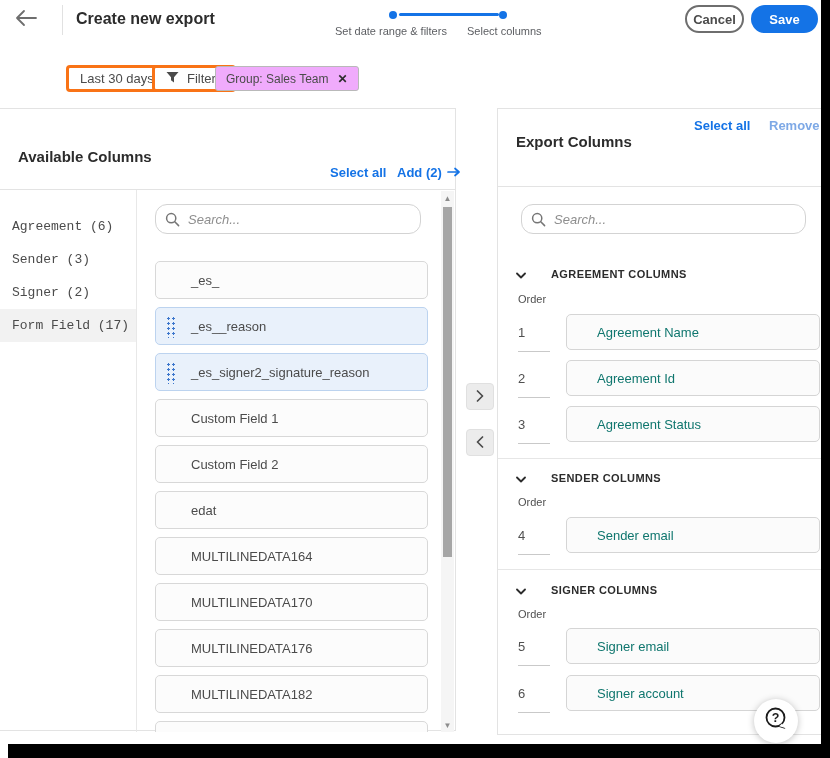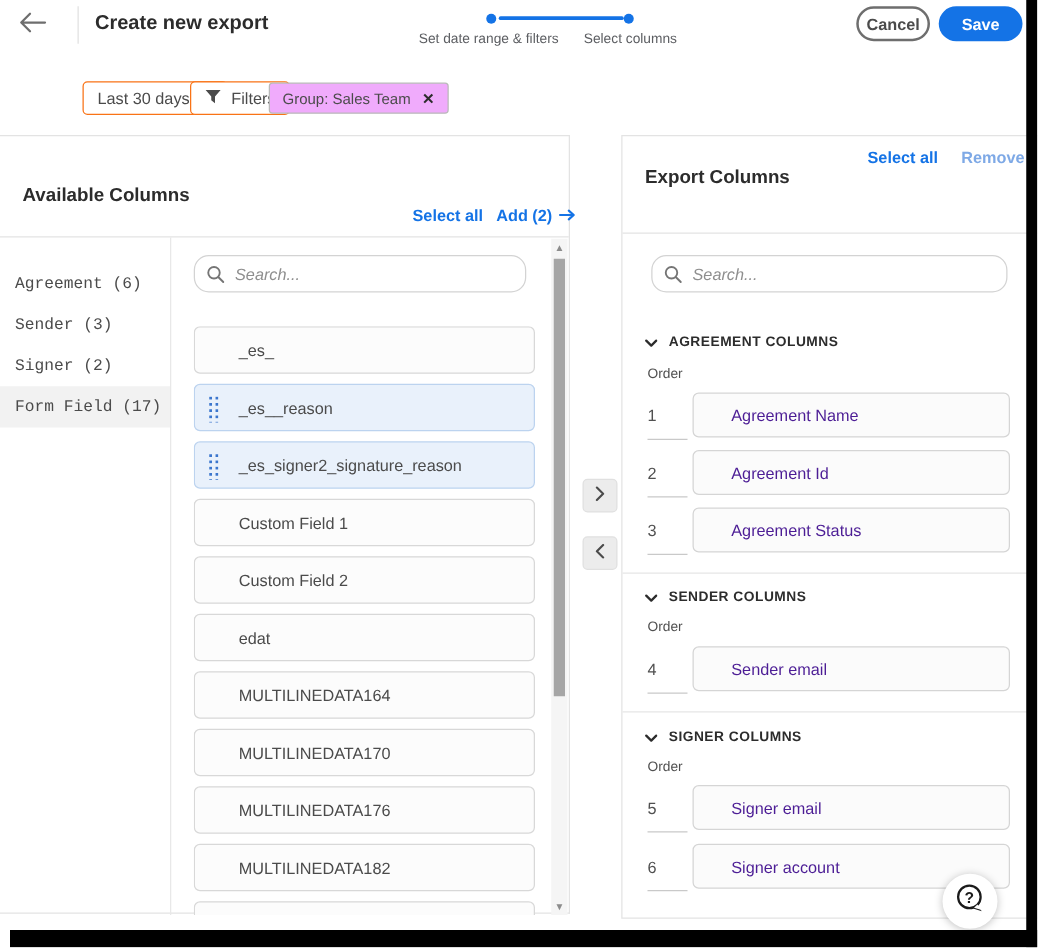--- a/index.html
+++ b/index.html
@@ -21,21 +21,21 @@
   .step-label { position:absolute; top:25px; font-size:11px; color:#5c5e62; white-space:nowrap; }
 
   .btn-cancel { position:absolute; left:685px; top:5px; width:59px; height:28px; border:2px solid #6e6e6e;
     border-radius:15px; background:#fff; font-size:13px; font-weight:bold; color:#4b4b4b;
     display:flex; align-items:center; justify-content:center; cursor:pointer; }
   .btn-save { position:absolute; left:751px; top:5px; width:67px; height:28px; border:none;
     border-radius:15px; background:#1473E6; font-size:13px; font-weight:bold; color:#fff;
     display:flex; align-items:center; justify-content:center; cursor:pointer; }
 
   
-  .chip { position:absolute; top:65px; height:27px; border:1px solid #f97316; border-radius:4px; background:#fff;
+  .chip { position:absolute; top:65px; height:27px; border:3px solid #f97316; border-radius:4px; background:#fff;
     display:flex; align-items:center; gap:8px; padding:0 11px; font-size:13px; color:#4b4b4b; cursor:pointer; }
   .tag { position:absolute; left:215px; top:66px; height:25px; border:1px solid #b9b9b9; border-radius:3px; background:#f0abfc;
     display:flex; align-items:center; gap:9px; padding:0 10px; font-size:12px; color:#4b4b4b; }
   .tag .x { font-size:12px; font-weight:bold; color:#2c2c2c; cursor:pointer; }
 
   
   .panel { position:absolute; background:#fff; border:1px solid #e3e3e3; }
   #left-panel  { left:0; top:108px; width:456px; height:623px; border-left:none; }
   #right-panel { left:497px; top:108px; width:334px; height:627px; }
 
@@ -73,28 +73,28 @@
     display:flex; align-items:center; justify-content:center; cursor:pointer; }
   .vscroll .arr.up { top:0; }
   .vscroll .arr.down { bottom:0; }
   .vscroll .thumb { position:absolute; left:2px; top:16px; width:9px; height:350px; background:#a6a6a6; cursor:pointer; }
 
   
   .xfer { position:absolute; left:466px; width:28px; height:27px; background:#ececec; border:1px solid #e0e0e0;
     border-radius:4px; display:flex; align-items:center; justify-content:center; cursor:pointer; }
 
   
-  .sec-hdr { position:absolute; left:18px; display:flex; align-items:center; gap:9px; cursor:pointer; }
+  .sec-hdr { position:absolute; left:18px; display:flex; align-items:center; gap:25px; cursor:pointer; }
   .sec-hdr .t { font-size:11px; font-weight:bold; letter-spacing:.4px; color:#2c2c2c; }
   .order-lbl { position:absolute; left:20px; font-size:11px; color:#505050; }
   .xrow { position:absolute; left:20px; width:290px; height:40px; }
   .order-num { position:absolute; left:0; top:0; width:32px; height:38px; border-bottom:1px solid #c9c9c9;
     font-size:13px; color:#505050; display:flex; align-items:center; }
-  .xcard { position:absolute; left:36px; top:0; width:254px; height:36px; border:1px solid #d5d5d5; border-radius:5px;
-    background:#fbfbfb; display:flex; align-items:center; padding-left:30px; font-size:13px; color:#4c1d95; cursor:pointer; }
+  .xcard { position:absolute; left:48px; top:0; width:254px; height:36px; border:1px solid #d5d5d5; border-radius:5px;
+    background:#fbfbfb; display:flex; align-items:center; padding-left:30px; font-size:13px; color:#0f766e; cursor:pointer; }
   .sec-divider { position:absolute; left:0; right:0; height:1px; background:#e6e6e6; }
 
   
   .help-btn { position:absolute; left:754px; top:699px; width:44px; height:44px; border-radius:50%; background:#fff;
     box-shadow:0 1px 7px rgba(0,0,0,.25); display:flex; align-items:center; justify-content:center; cursor:pointer; z-index:60; }
 </style>
 </head>
 <body>
 
 <div id="screen">

